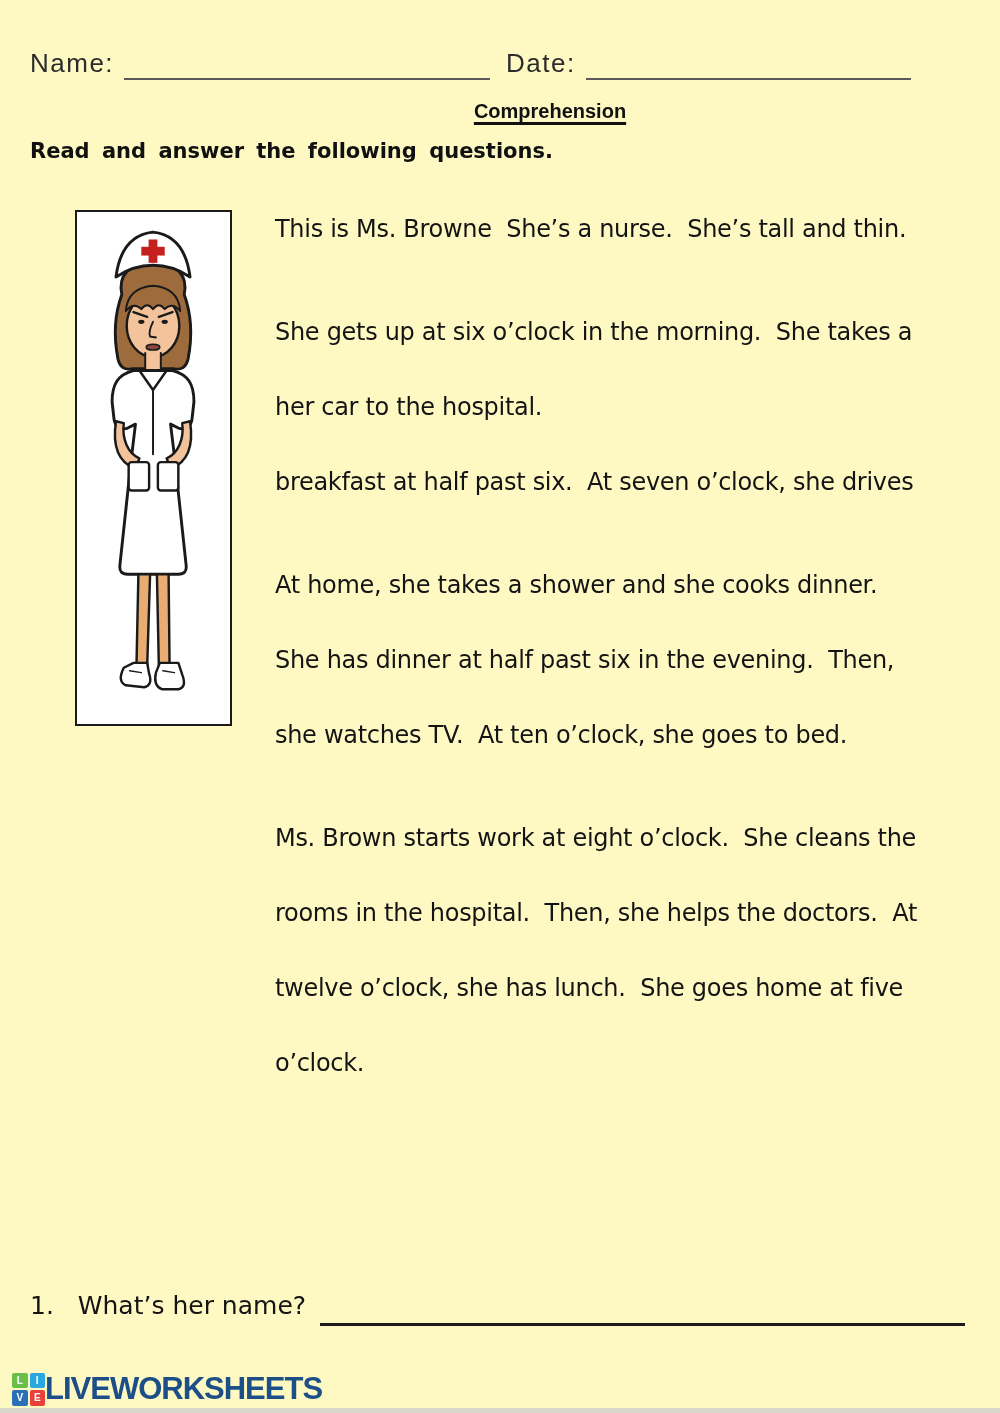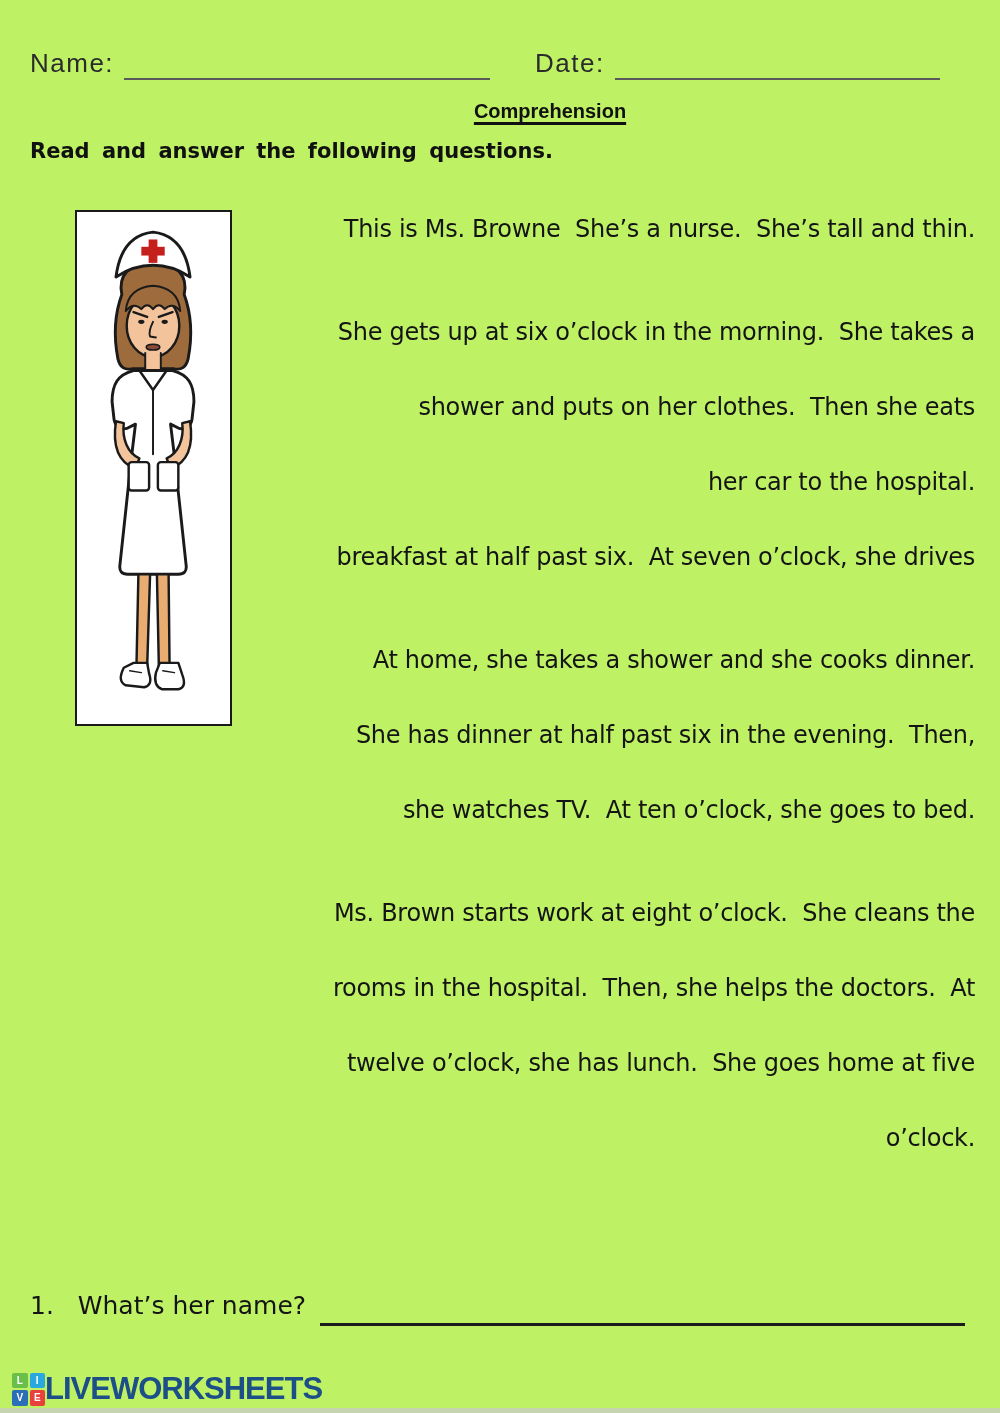--- a/index.html
+++ b/index.html
@@ -1,31 +1,31 @@
 <!DOCTYPE html>
 <html><head>
 <meta charset="utf-8">
 <style>
   * { margin:0; padding:0; box-sizing:border-box; }
   html,body { background:#ffffff; }
   .page {
     position:relative;
     width:1000px; height:1413px;
-    background:#bef264;
+    background:#fef9c3;
     overflow:hidden;
     font-family:"Liberation Sans", sans-serif;
     color:#1a1a1a;
   }
 
   
   .hfield { position:absolute; top:46px; display:flex; align-items:flex-end; }
   .hfield .hlabel { font-size:26px; color:#2b2b2b; letter-spacing:1.5px; line-height:34px; }
   .hfield .hline { flex:1; border-bottom:2px solid #5a5a5a; height:32px; margin-left:10px; }
   #name-field { left:30px; width:460px; }
-  #date-field { left:535px; width:405px; }
+  #date-field { left:506px; width:405px; }
 
   .title {
     position:absolute; top:100px; left:100px; width:900px;
     text-align:center; font-size:20px; font-weight:bold;
     text-decoration:underline; text-underline-offset:4px; text-decoration-thickness:2.5px;
     color:#111;
   }
   .instruction {
     position:absolute; top:139px; left:30px;
     font-family:"DejaVu Sans", sans-serif;
@@ -34,21 +34,21 @@
 
   
   .nurse-box {
     position:absolute; left:75px; top:210px; width:157px; height:516px;
     border:2px solid #1a1a1a; background:#ffffff;
   }
   .nurse-box svg { width:100%; height:100%; display:block; }
 
   
   .passage { position:absolute; left:275px; top:192px; width:700px; }
-  .para { margin-bottom:28px;text-align:right; }
+  .para { margin-bottom:28px; }
   .pline {
     font-family:"DejaVu Sans", sans-serif;
     font-size:24px; letter-spacing:-0.3px;
     line-height:75px; height:75px; white-space:pre; color:#141414;
   }
   .uword { text-decoration:underline; text-decoration-thickness:2px; text-underline-offset:5px; }
 
   
   .question {
     position:absolute; left:30px; top:1278px; width:935px; height:48px;
@@ -127,21 +127,20 @@
       <path d="M54,466 L66,468 M88,466 L100,468" stroke="#1a1a1a" stroke-width="1.5"></path>
     </svg>
   </div>
 
   <div class="passage">
     <div class="para">
       <div class="pline">This is Ms. Browne  She’s a nurse.  She’s tall and thin.</div>
     </div>
     <div class="para">
       <div class="pline">She gets up at six o’clock in the morning.  She takes a</div>
-      <div class="pline">shower and puts on her clothes.  Then she eats</div>
       <div class="pline">her car to the hospital.</div>
       <div class="pline">breakfast at half past six.  At seven o’clock, she drives</div>
     </div>
     <div class="para">
       <div class="pline">At home, she takes a shower and she cooks dinner.</div>
       <div class="pline">She has dinner at half past six in the evening.  Then,</div>
       <div class="pline">she watches TV.  At ten o’clock, she goes to bed.</div>
     </div>
     <div class="para">
       <div class="pline">Ms. Brown starts work at eight o’clock.  She cleans the</div>

